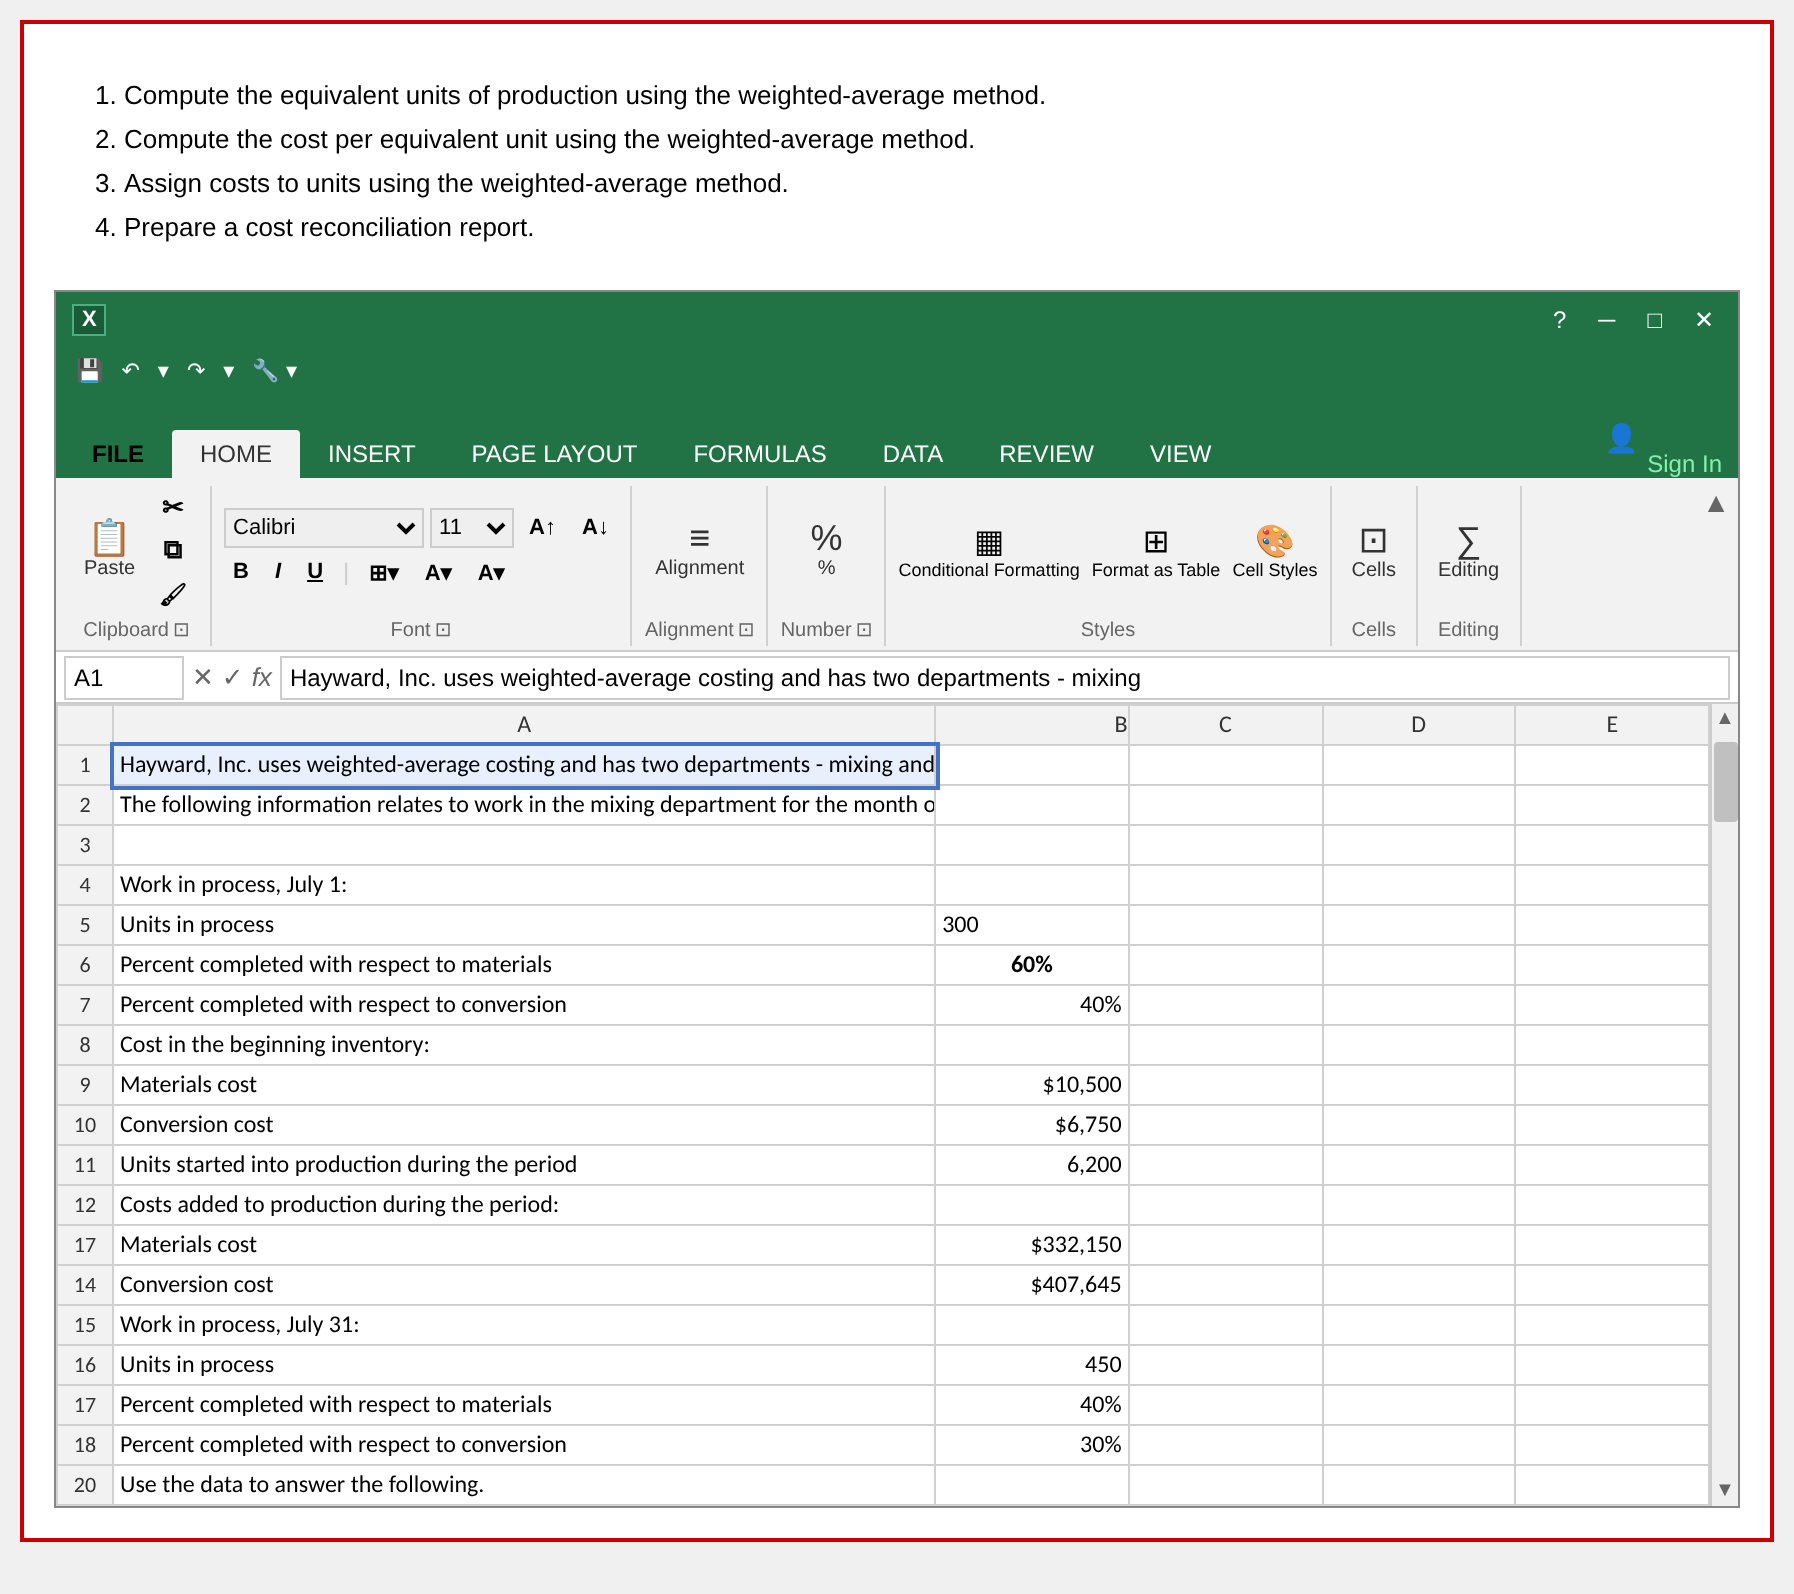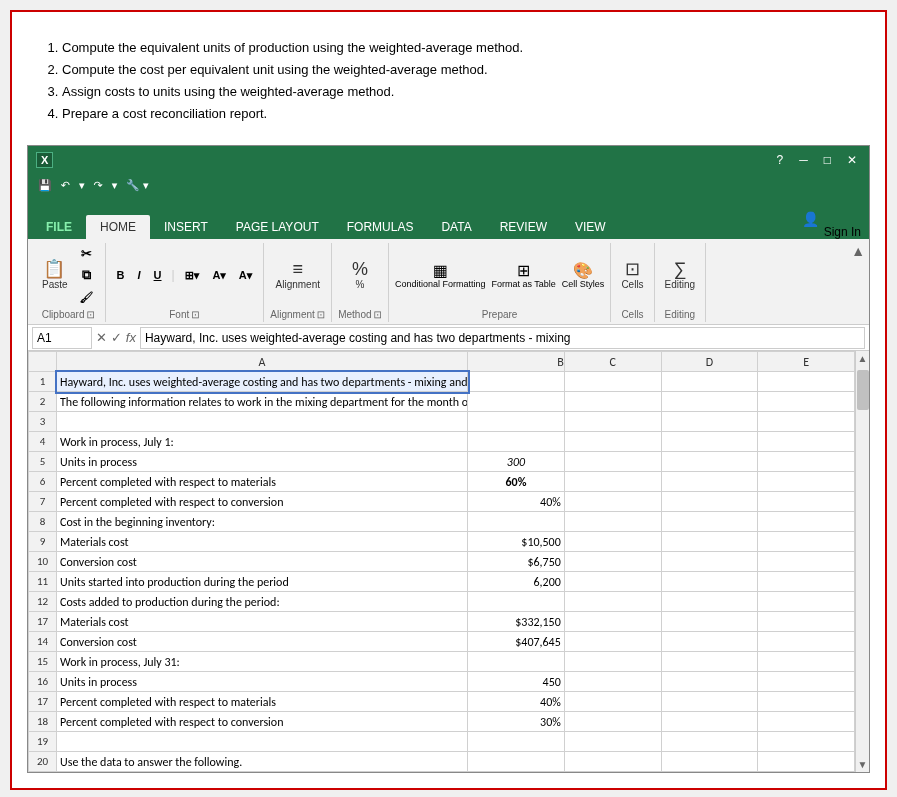--- a/index.html
+++ b/index.html
@@ -91,21 +91,21 @@
     }
     .ribbon-tab {
       padding: 5px 14px;
       font-size: 12px;
       cursor: pointer;
       color: white;
       font-weight: normal;
     }
     .ribbon-tab.file {
       background: #217346;
-      color: #86efac;
+      color: #000000;
       padding: 5px 14px;
       font-weight: bold;
     }
     .ribbon-tab.active {
       background: #f2f2f2;
       color: #333;
       border-top-left-radius: 2px;
       border-top-right-radius: 2px;
       margin-top: 19px;
     }
@@ -289,21 +289,21 @@
       border-radius: 2px;
       margin-top: 4px;
     }
     .sign-in-area {
       display: flex;
       align-items: center;
       gap: 4px;
       font-size: 12px;
     }
     .sign-in-btn {
-      color: #000000;
+      color: #86efac;
       font-size: 12px;
       cursor: pointer;
       margin-top: 27px;
     }
     .collapse-btn {
       color: #666;
       font-size: 14px;
       cursor: pointer;
       margin-left: 8px;
     }
@@ -377,20 +377,30 @@
         </div>
         <div class="ribbon-group-label">
           <span>Clipboard</span>
           <span style="cursor:pointer;">⊡</span>
         </div>
       </div>
 
       <div class="ribbon-group">
         <div class="ribbon-group-items">
           <div class="font-section">
+            <div class="font-row1">
+              <select class="font-select">
+                <option>Calibri</option>
+              </select>
+              <select class="font-size-select">
+                <option>11</option>
+              </select>
+              <button class="small-btn" style="font-weight:bold;">A↑</button>
+              <button class="small-btn" style="font-weight:bold;">A↓</button>
+            </div>
             <div class="font-row2">
               <button class="small-btn" style="font-weight:bold;">B</button>
               <button class="small-btn" style="font-style:italic;">I</button>
               <button class="small-btn" style="text-decoration:underline;">U</button>
               <span style="margin: 0 2px; color:#ccc;">|</span>
               <button class="small-btn">⊞▾</button>
               <button class="small-btn">A▾</button>
               <button class="small-btn">A▾</button>
             </div>
           </div>
@@ -415,21 +425,21 @@
       </div>
 
       <div class="ribbon-group">
         <div class="ribbon-group-items">
           <div class="rb-btn">
             <span class="icon">%</span>
             <span class="label">%</span>
           </div>
         </div>
         <div class="ribbon-group-label">
-          <span>Method</span>
+          <span>Number</span>
           <span style="cursor:pointer;">⊡</span>
         </div>
       </div>
 
       <div class="ribbon-group">
         <div class="ribbon-group-items" style="gap:6px;">
           <div style="display:flex;flex-direction:column;align-items:center;cursor:pointer;">
             <span style="font-size:16px;">▦</span>
             <span style="font-size:9px;text-align:center;line-height:1.1;">Conditional
 Formatting</span>
@@ -439,21 +449,21 @@
             <span style="font-size:9px;text-align:center;line-height:1.1;">Format as
 Table</span>
           </div>
           <div style="display:flex;flex-direction:column;align-items:center;cursor:pointer;">
             <span style="font-size:16px;">🎨</span>
             <span style="font-size:9px;text-align:center;line-height:1.1;">Cell
 Styles</span>
           </div>
         </div>
         <div class="ribbon-group-label">
-          <span>Prepare</span>
+          <span>Styles</span>
         </div>
       </div>
 
       <div class="ribbon-group">
         <div class="ribbon-group-items">
           <div class="rb-btn">
             <span class="icon">⊡</span>
             <span class="label">Cells</span>
           </div>
         </div>
@@ -528,21 +538,21 @@
                 <th class="col-header row-header">4</th>
                 <td class="cell col-a">Work in process, July 1:</td>
                 <td class="cell col-b" style="text-align: right;"></td>
                 <td class="cell col-c"></td>
                 <td class="cell col-d"></td>
                 <td class="cell col-e"></td>
               </tr>
               <tr>
                 <th class="col-header row-header">5</th>
                 <td class="cell col-a">    Units in process</td>
-                <td class="cell col-b" style="text-align: center; font-style: italic;">300</td>
+                <td class="cell col-b" style="text-align: left;">300</td>
                 <td class="cell col-c"></td>
                 <td class="cell col-d"></td>
                 <td class="cell col-e"></td>
               </tr>
               <tr>
                 <th class="col-header row-header">6</th>
                 <td class="cell col-a">    Percent completed with respect to materials</td>
                 <td class="cell col-b" style="text-align: center; font-weight: bold;">60%</td>
                 <td class="cell col-c"></td>
                 <td class="cell col-d"></td>
@@ -633,28 +643,20 @@
                 <td class="cell col-a">    Percent completed with respect to materials</td>
                 <td class="cell col-b" style="text-align: right;">40%</td>
                 <td class="cell col-c"></td>
                 <td class="cell col-d"></td>
                 <td class="cell col-e"></td>
               </tr>
               <tr>
                 <th class="col-header row-header">18</th>
                 <td class="cell col-a">    Percent completed with respect to conversion</td>
                 <td class="cell col-b" style="text-align: right;">30%</td>
-                <td class="cell col-c"></td>
-                <td class="cell col-d"></td>
-                <td class="cell col-e"></td>
-              </tr>
-              <tr>
-                <th class="col-header row-header">19</th>
-                <td class="cell col-a"></td>
-                <td class="cell col-b" style="text-align: right;"></td>
                 <td class="cell col-c"></td>
                 <td class="cell col-d"></td>
                 <td class="cell col-e"></td>
               </tr>
               <tr>
                 <th class="col-header row-header">20</th>
                 <td class="cell col-a">Use the data to answer the following.</td>
                 <td class="cell col-b" style="text-align: right;"></td>
                 <td class="cell col-c"></td>
                 <td class="cell col-d"></td>

